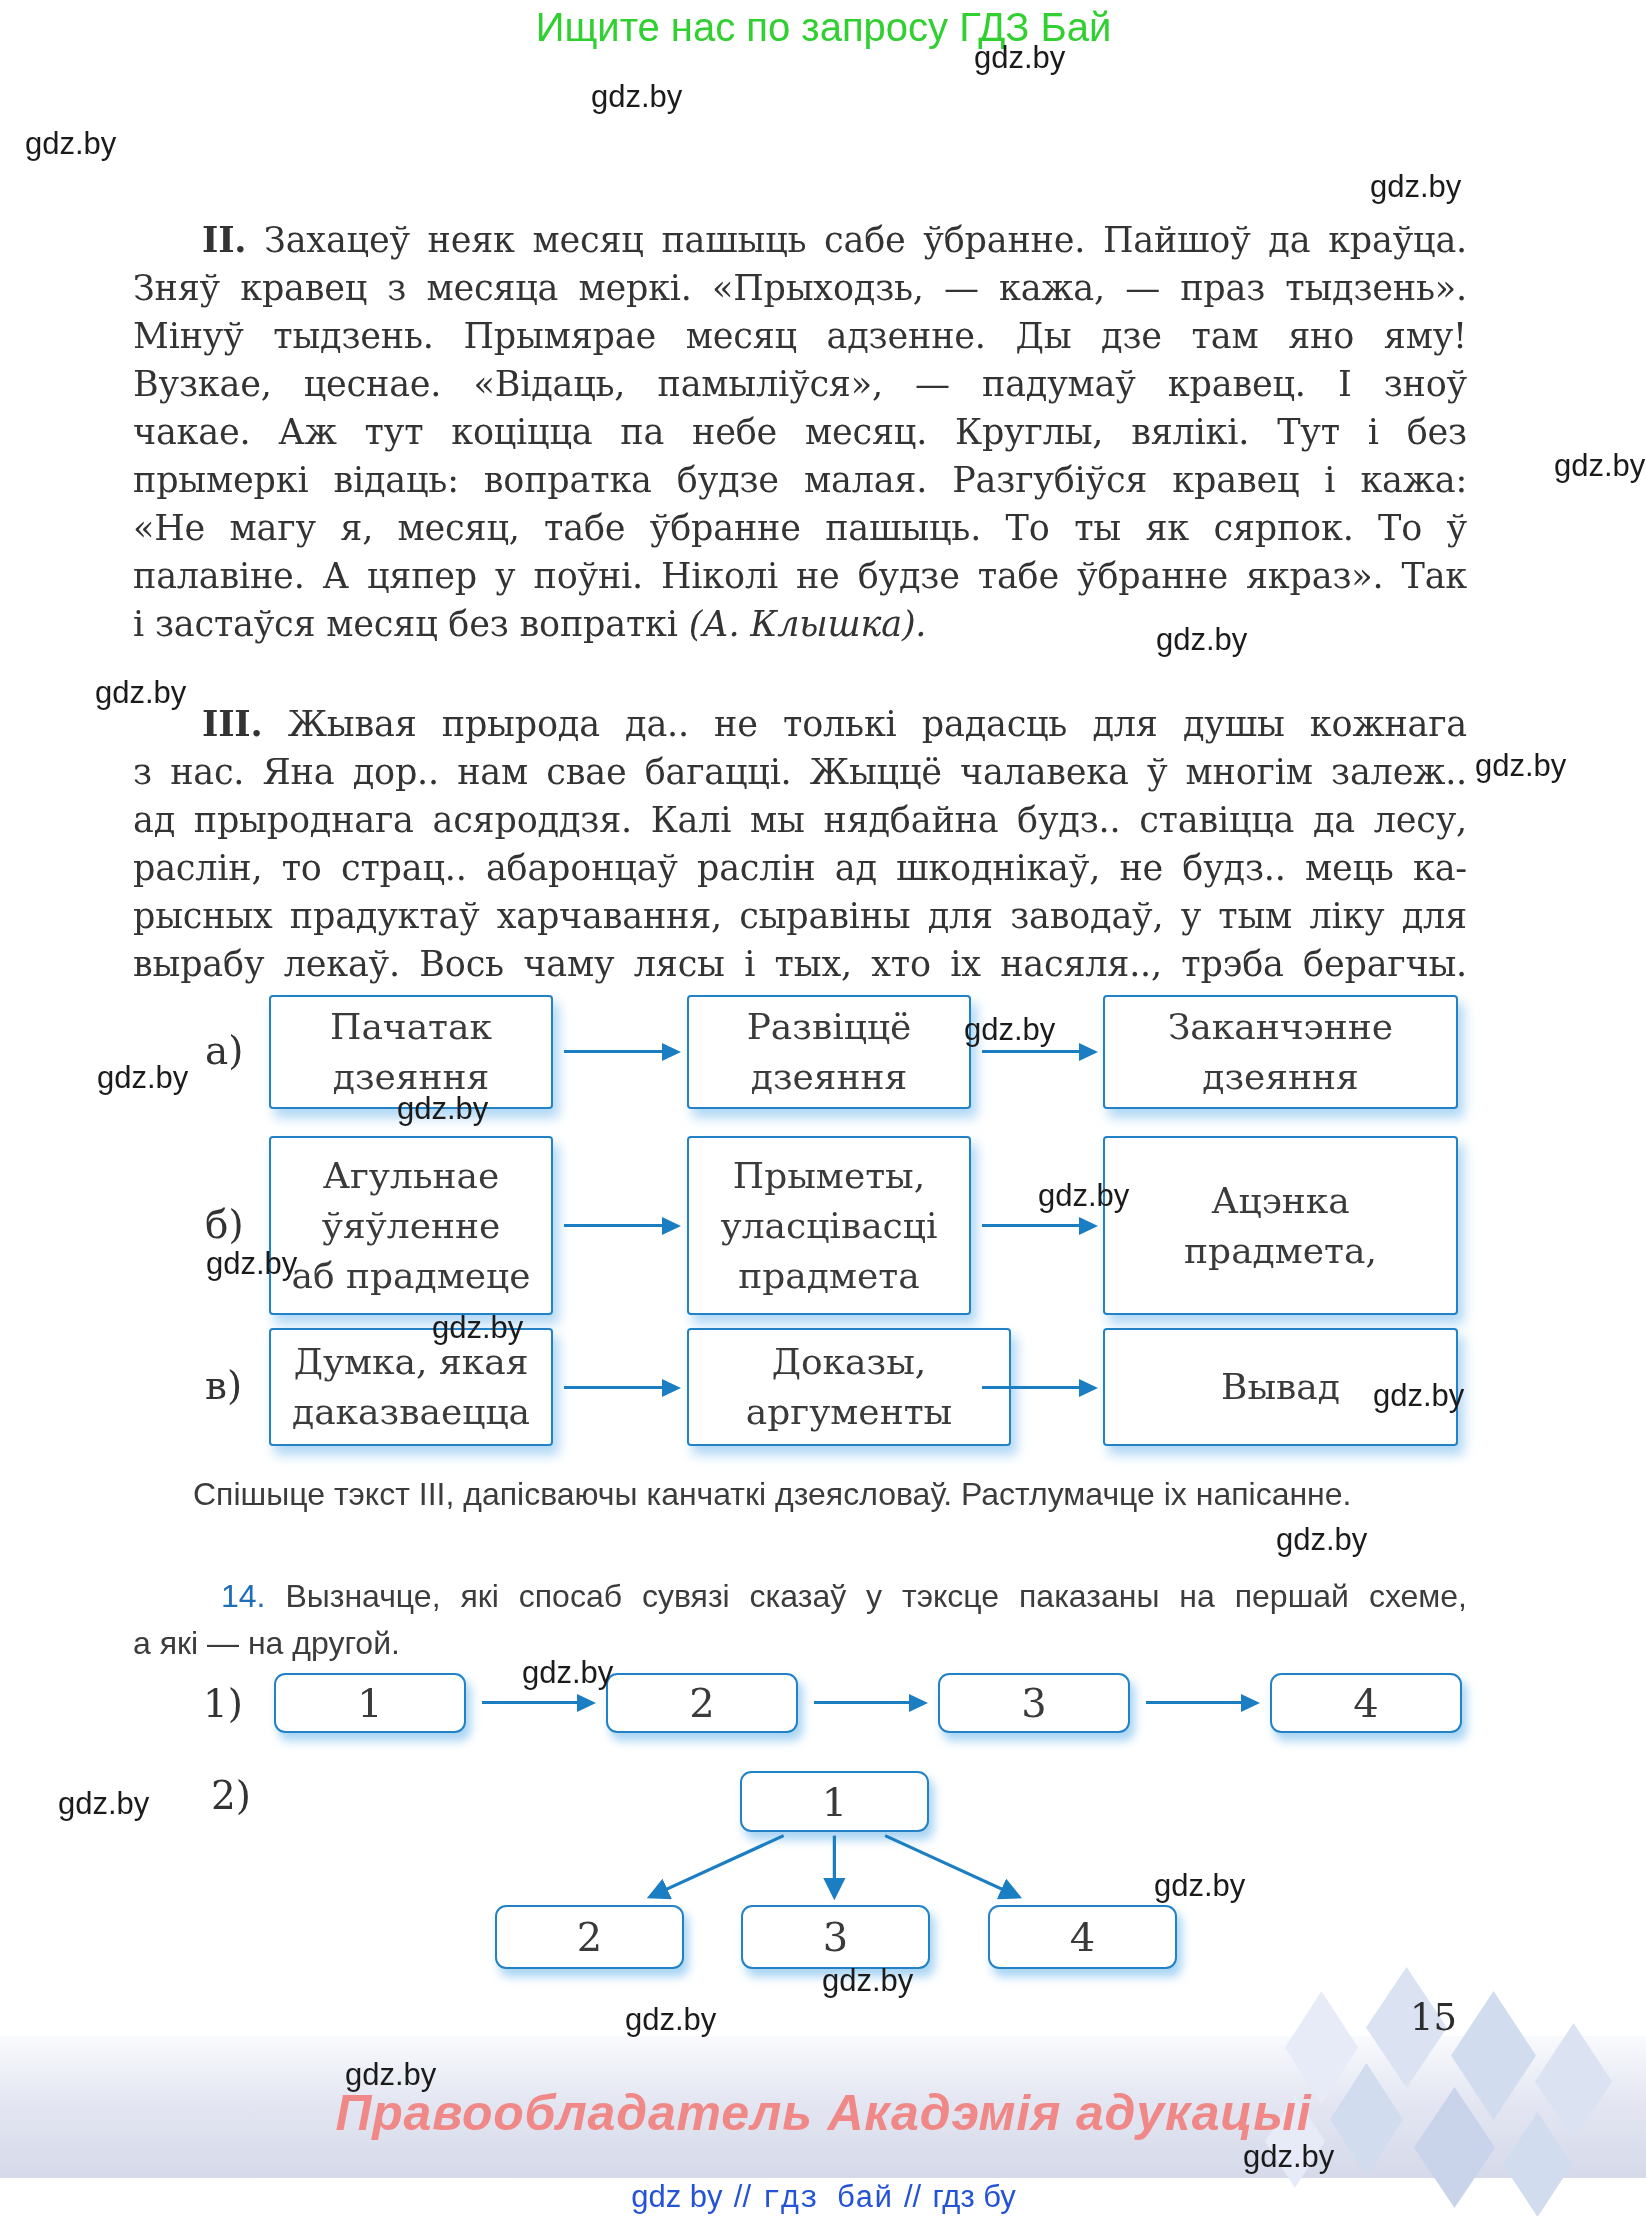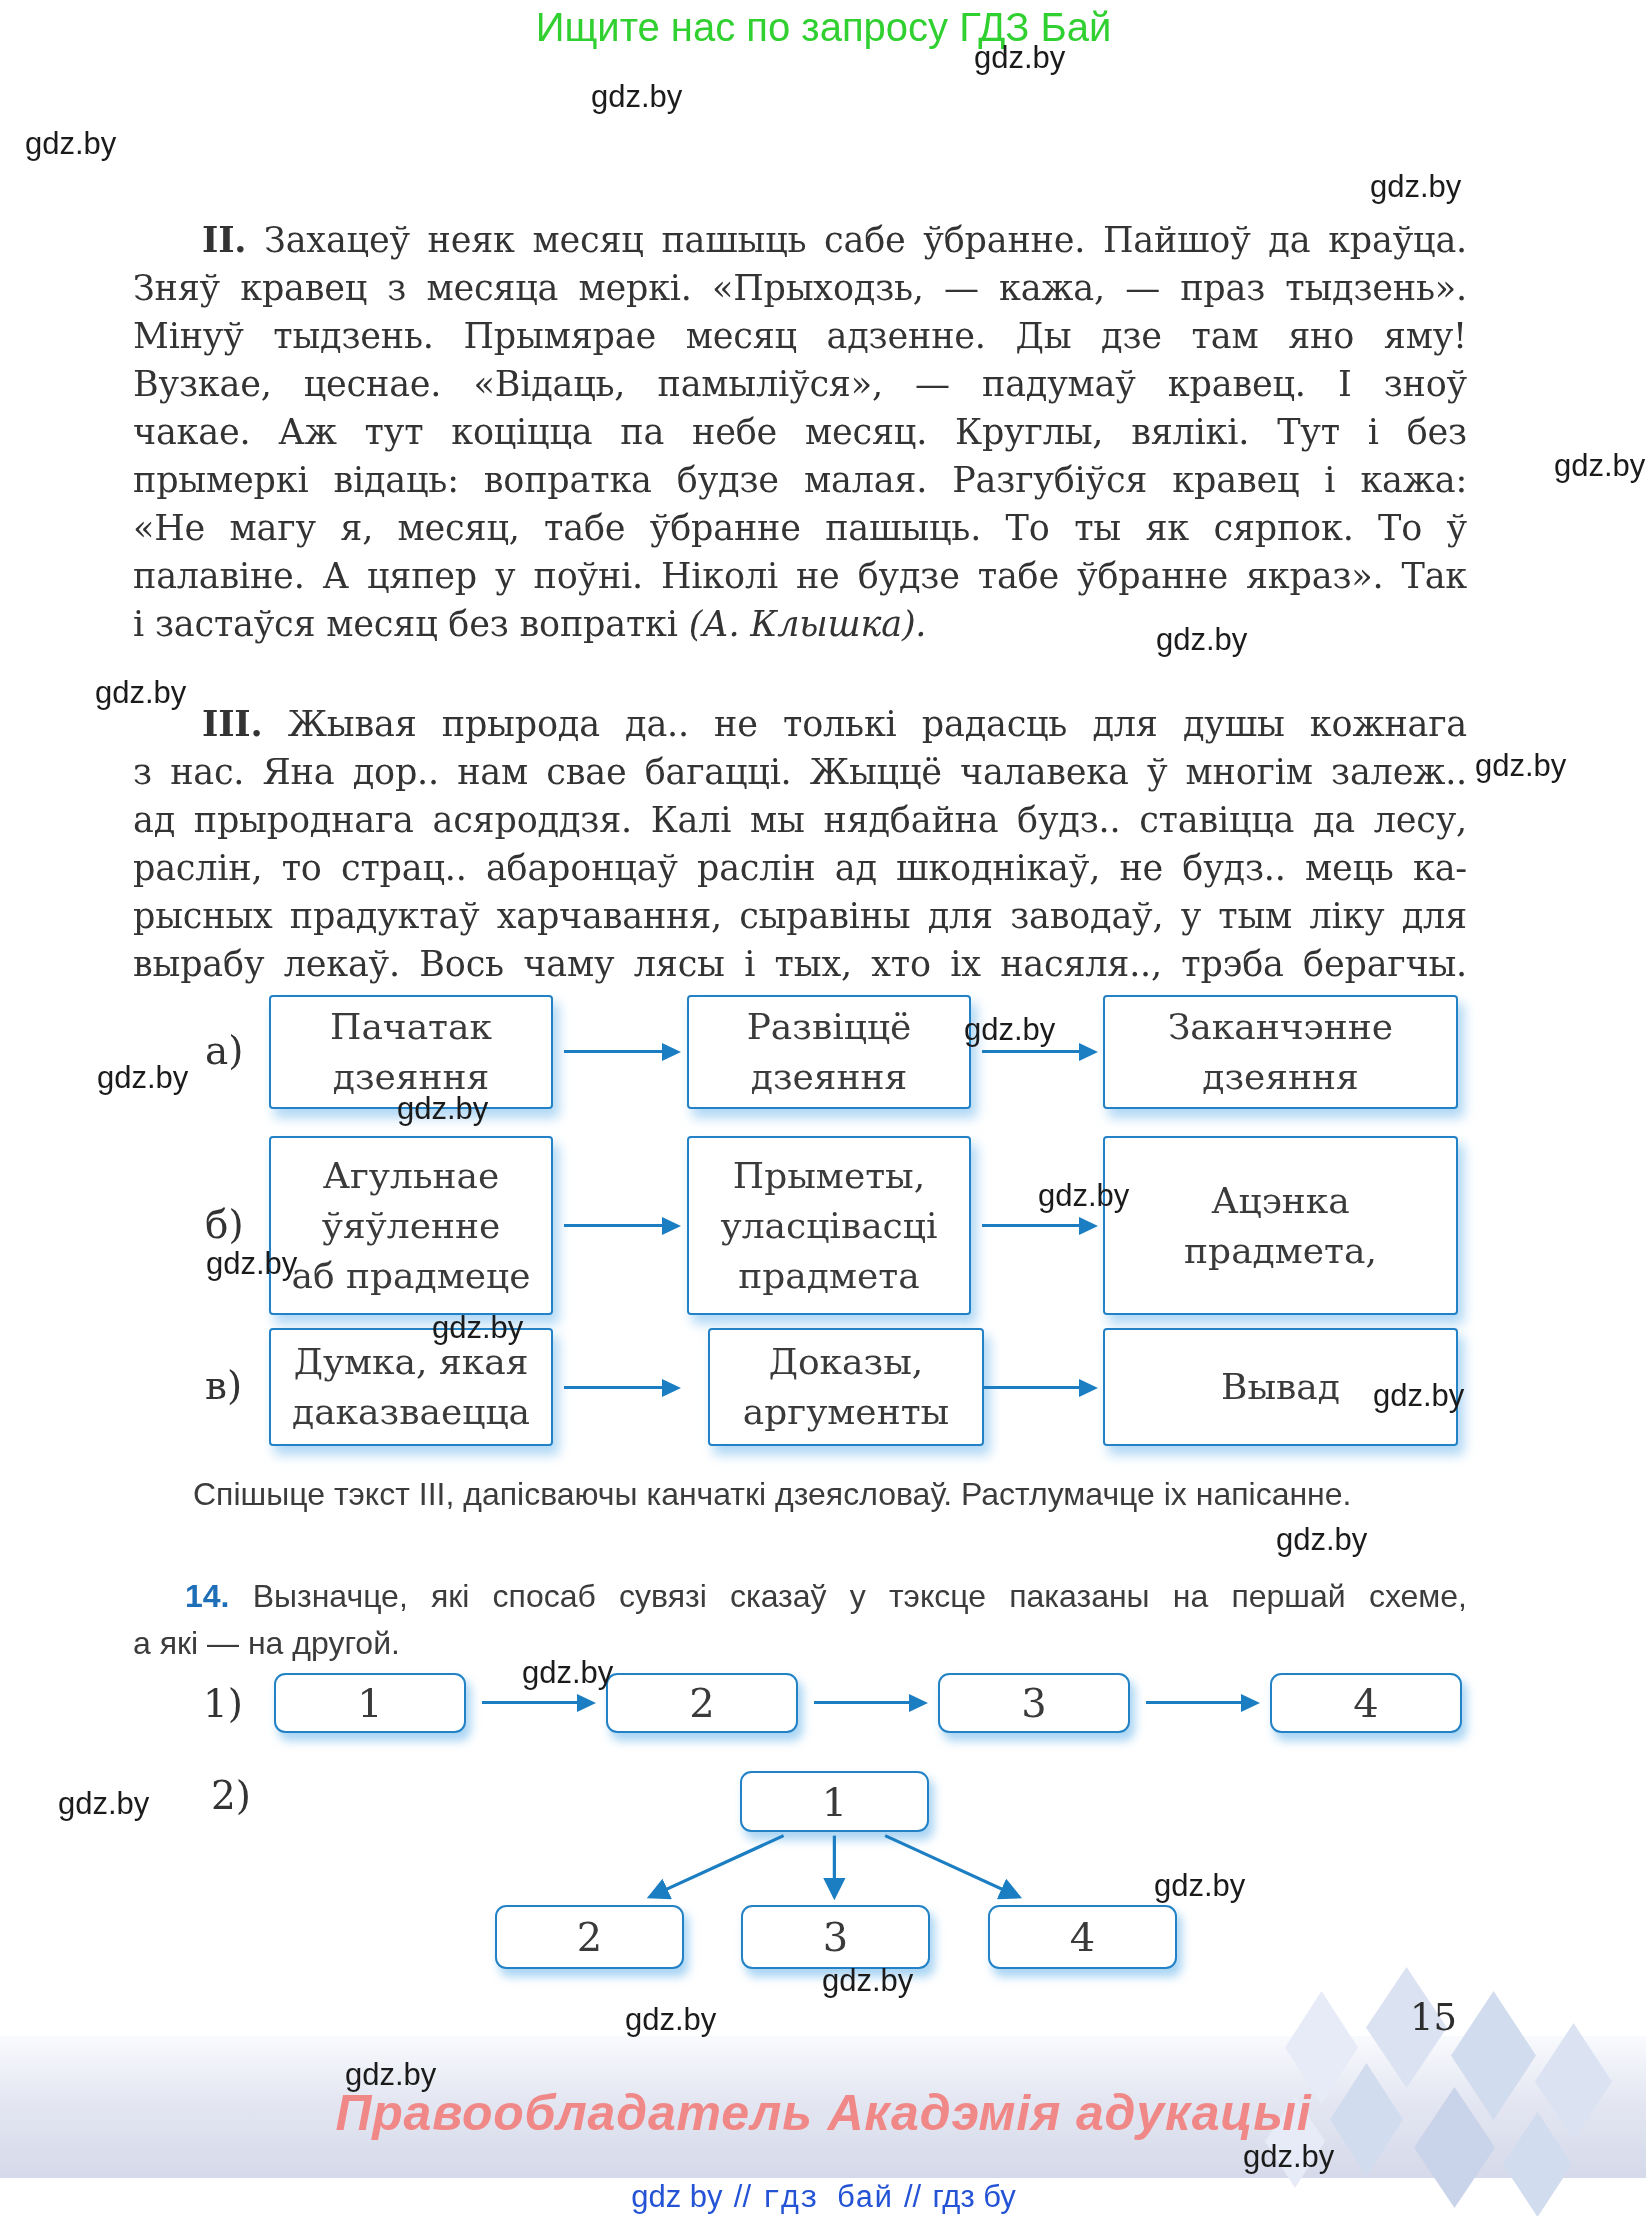--- a/index.html
+++ b/index.html
@@ -33,21 +33,21 @@
   .harrow{position:absolute;height:3.2px;background:#1b7ec2;z-index:2;}
   .harrow::after{content:'';position:absolute;left:100%;top:50%;transform:translateY(-50%);
         border-left:19.3px solid #1b7ec2;border-top:9.7px solid transparent;border-bottom:9.7px solid transparent;}
 
   
   .sans{font-family:"Liberation Sans", sans-serif;color:#3c3c3c;}
   .instruction{position:absolute;left:193px;top:1476px;width:1290px;font-size:32px;z-index:2;}
   .ex14{position:absolute;left:133px;top:1573px;width:1334px;font-size:32px;z-index:2;}
   .ex14 .l1{padding-left:52px;height:47px;line-height:47px;text-align:justify;text-align-last:justify;overflow:hidden;}
   .ex14 .l2{height:47px;line-height:47px;}
-  .exnum{font-weight:bold;}
+  .exnum{font-weight:normal;margin-left:36px;}
 
   
   .sbox{position:absolute;box-sizing:border-box;background:#fff;border:2.4px solid #2382c6;
         border-radius:11.3px;z-index:2;display:flex;align-items:center;justify-content:center;
         font-size:40px;color:#3a3a3a;box-shadow:4.8px 7.3px 9.7px rgba(125,190,238,.65);}
   #scheme2-arrows{position:absolute;left:0;top:0;z-index:2;overflow:visible;}
 
   
   .band{position:absolute;left:0;top:2036px;width:1647px;height:142px;z-index:0;
         background:linear-gradient(180deg,#f9fafd 0%,#e4e7f2 45%,#d5d9e9 100%);}
@@ -145,21 +145,21 @@
         <div class="bl">Ацэнка</div>
         <div class="bl">прадмета,</div>
       </div>
       <div class="harrow" style="left: 564px; top: 1224px; width: 98px;"></div>
       <div class="harrow" style="left: 982px; top: 1224px; width: 97px;"></div>
       <div class="rowlabel" style="left: 205px; top: 1363px;">в)</div>
       <div class="dbox" style="left: 269px; top: 1328px; width: 284px; height: 118px;">
         <div class="bl">Думка, якая</div>
         <div class="bl">даказваецца</div>
       </div>
-      <div class="dbox" style="left: 708px; top: 1328px; width: 276px; height: 118px;">
+      <div class="dbox" style="left: 687px; top: 1328px; width: 324px; height: 118px;">
         <div class="bl">Доказы,</div>
         <div class="bl">аргументы</div>
       </div>
       <div class="dbox" style="left: 1103px; top: 1328px; width: 355px; height: 118px;">
         <div class="bl">Вывад</div>
       </div>
       <div class="harrow" style="left: 564px; top: 1386px; width: 98px;"></div>
       <div class="harrow" style="left: 982px; top: 1386px; width: 97px;"></div>
     </div>
 

